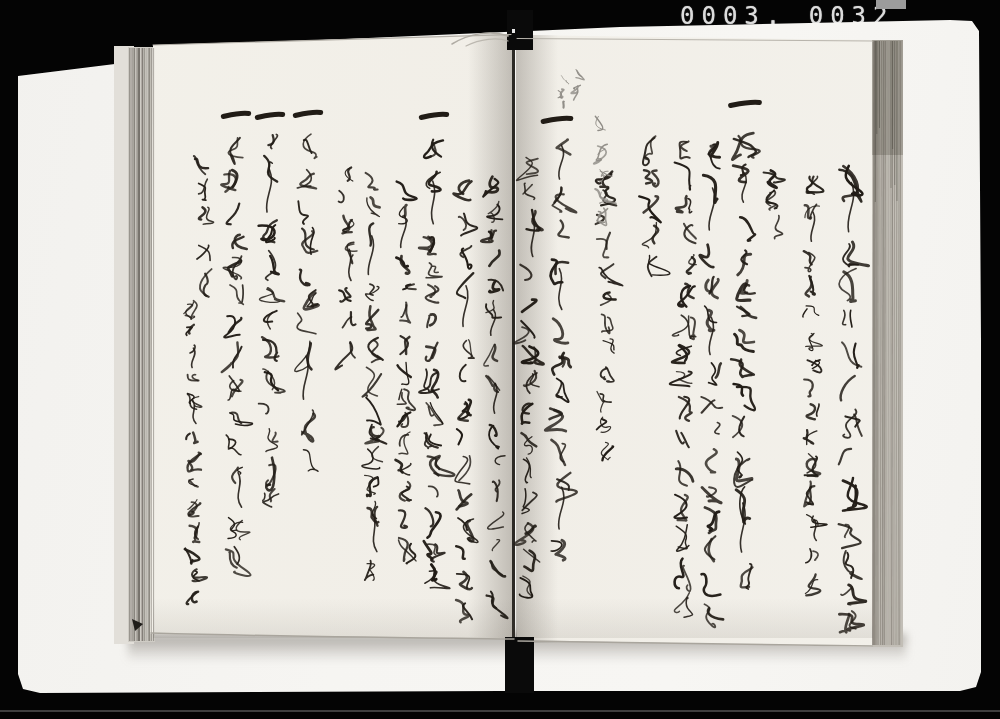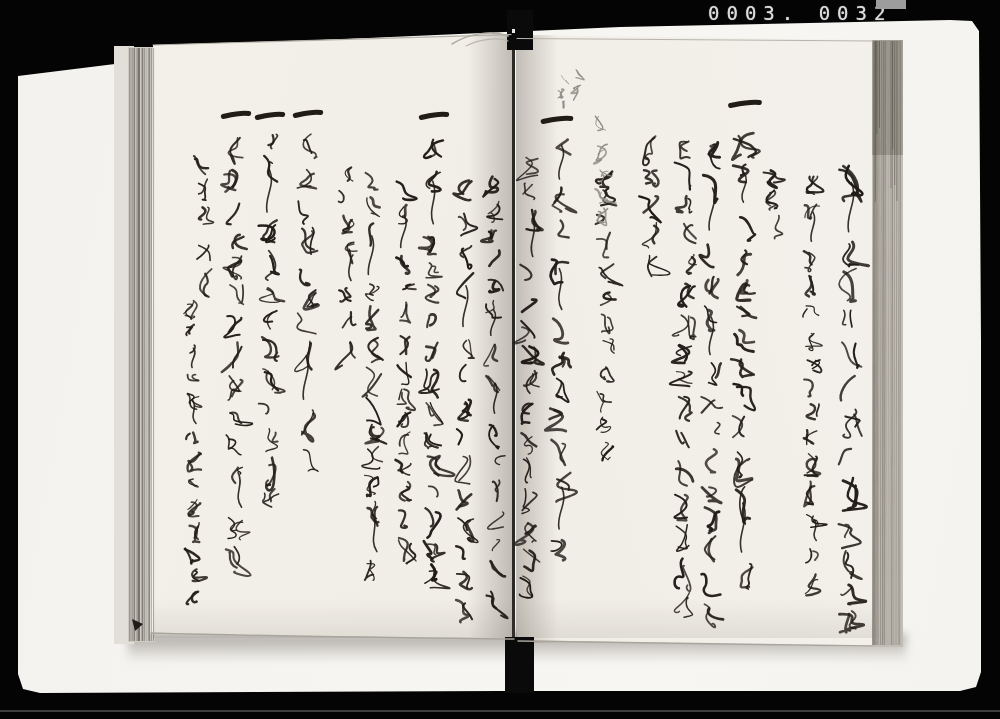--- a/index.html
+++ b/index.html
@@ -1,20 +1,20 @@
 <!DOCTYPE html>
 <html><head>
 <meta charset="utf-8">
 <style>
   html,body{margin:0;padding:0;background:#000;}
   #stage{position:relative;width:1000px;height:719px;background:#040404;overflow:hidden;
          font-family:"DejaVu Sans",sans-serif;}
   .abs{position:absolute;}
-  #counter{left:708px;top:2px;width:220px;height:22px;color:#dcdcdc;
-           font-family:"DejaVu Sans Mono",monospace;font-size:19px;letter-spacing:7px;
+  #counter{left:680px;top:2px;width:220px;height:22px;color:#dcdcdc;
+           font-family:"DejaVu Sans Mono",monospace;font-size:24px;letter-spacing:7px;
            text-shadow:0 0 1px #bbb;}
   #corner-tab{left:876px;top:0;width:30px;height:9px;background:#9c9c9c;}
   #bottom-line{left:0;top:710px;width:1000px;height:2px;background:#4f4f4f;opacity:.8;}
   #paper{left:0;top:0;width:1000px;height:719px;
          background:linear-gradient(100deg,#f2f1ee 0%,#f6f5f2 40%,#f7f6f3 70%,#f3f2ef 100%);
          clip-path:polygon(18px 76px,300px 41px,620px 27px,950px 20px,972px 21px,979px 31px,
                            981px 340px,981px 672px,976px 687px,960px 691px,500px 691px,
                            40px 693px,23px 689px,18px 674px);}
   #book-shadow{left:128px;top:634px;width:778px;height:28px;
          background:linear-gradient(to bottom,rgba(110,104,96,.55),rgba(110,104,96,0));

